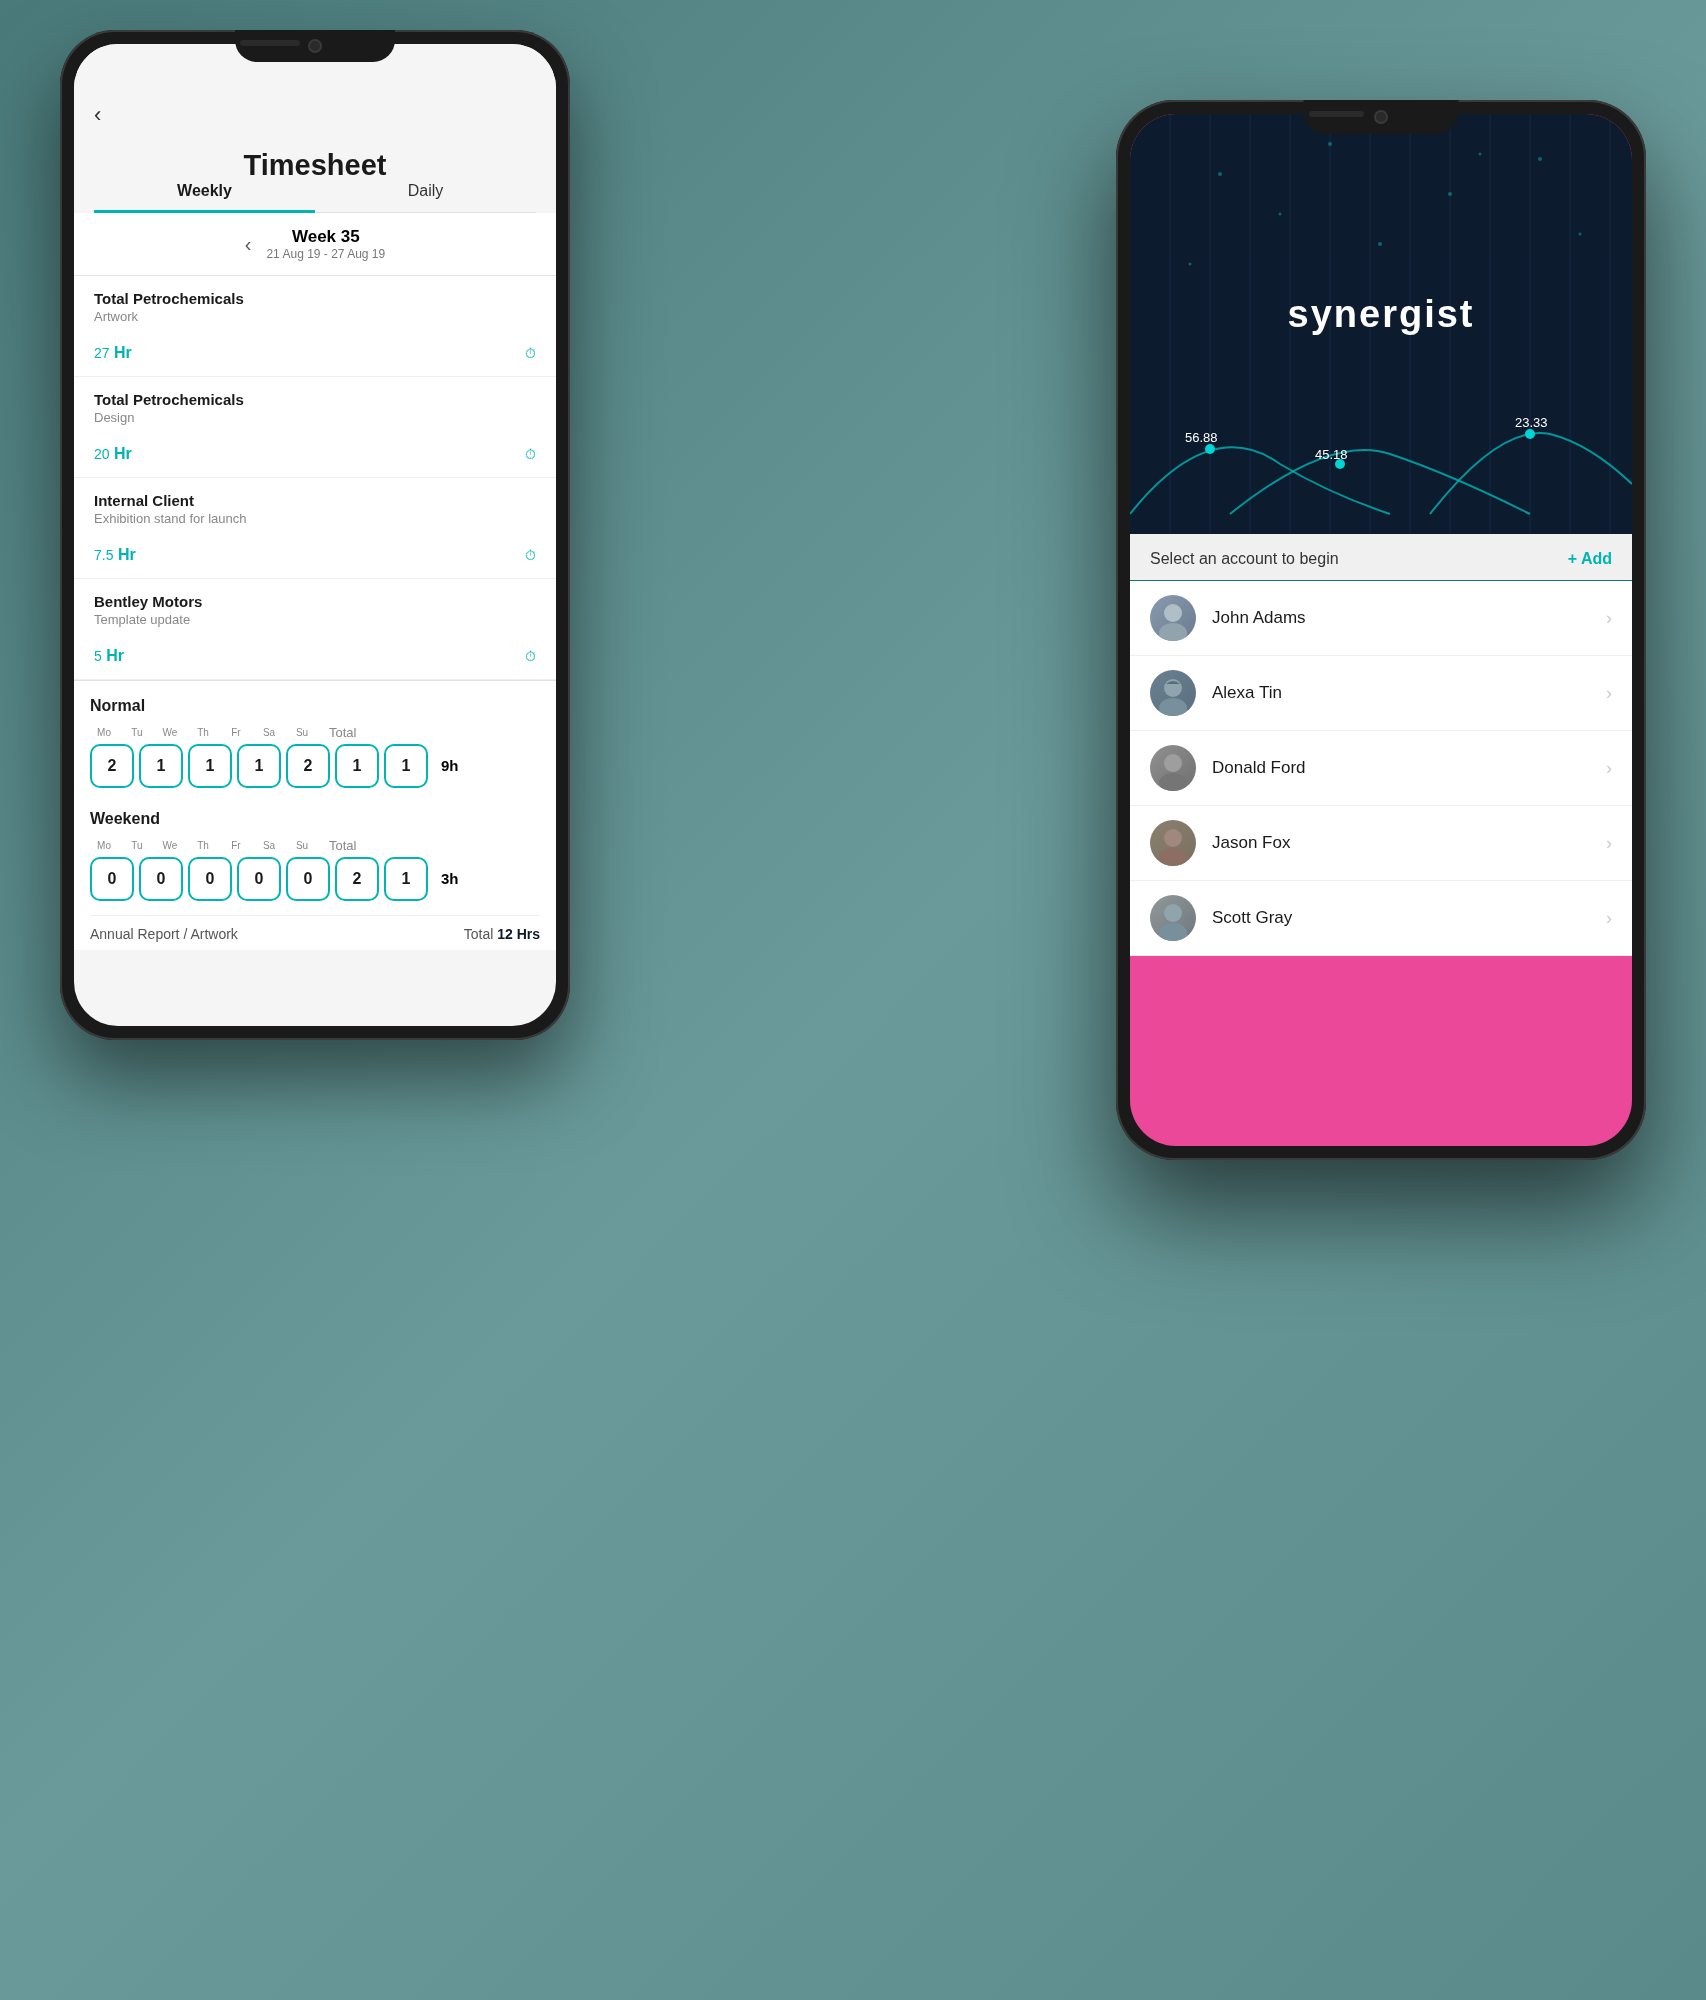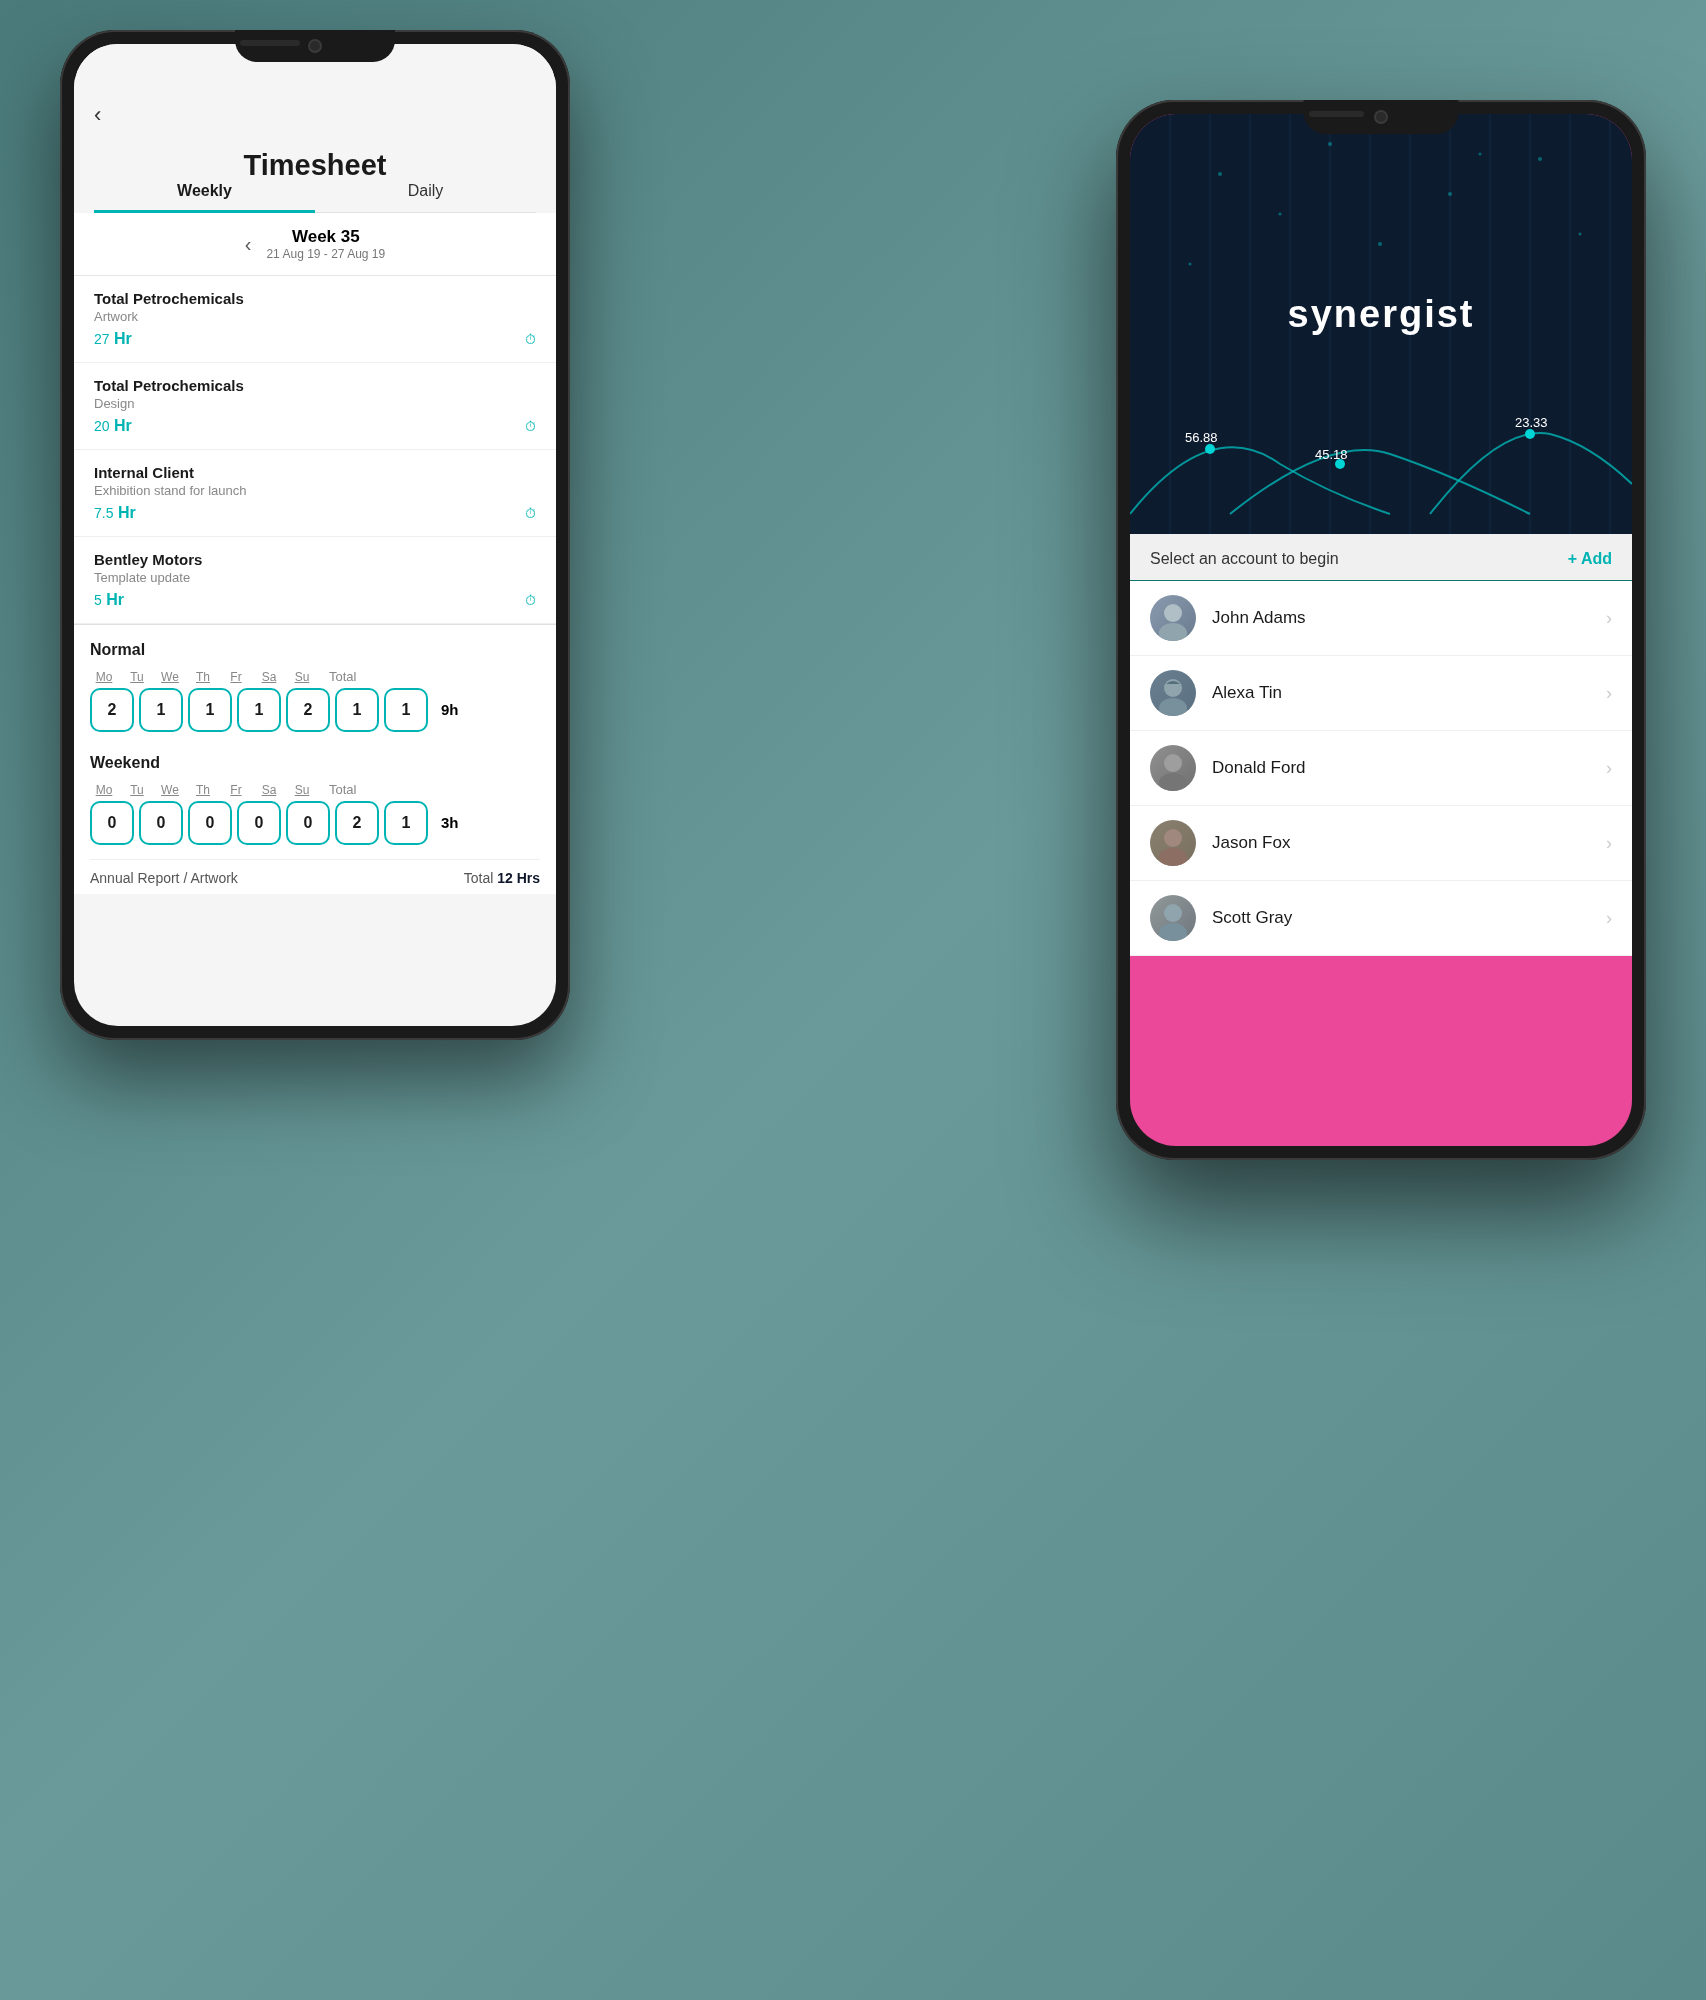--- a/index.html
+++ b/index.html
@@ -142,21 +142,21 @@
     }
     .ts-entry-project {
       font-size: 13px;
       color: #888;
       margin-top: 2px;
     }
     .ts-entry-row {
       display: flex;
       align-items: center;
       justify-content: space-between;
-      margin-top: 6px;
+      margin-top: 20px;
     }
     .ts-entry-hours {
       font-size: 16px;
       color: #00b4b4;
       font-weight: 600;
     }
     .ts-entry-hours span {
       font-size: 14px;
       font-weight: 400;
       color: #00b4b4;
@@ -173,25 +173,24 @@
       color: #1a1a1a;
       margin-bottom: 10px;
     }
     .ts-day-row {
       display: flex;
       align-items: center;
       gap: 5px;
       margin-bottom: 8px;
     }
     .ts-day-label {
-      font-size: 12px;
+      font-size: 10px;
       color: #888;
       width: 28px;
       text-align: center;
-      text-decoration: underline;
     }
     .ts-day-cell {
       width: 44px;
       height: 44px;
       border: 2px solid #00b4b4;
       border-radius: 10px;
       display: flex;
       align-items: center;
       justify-content: center;
       font-size: 16px;

